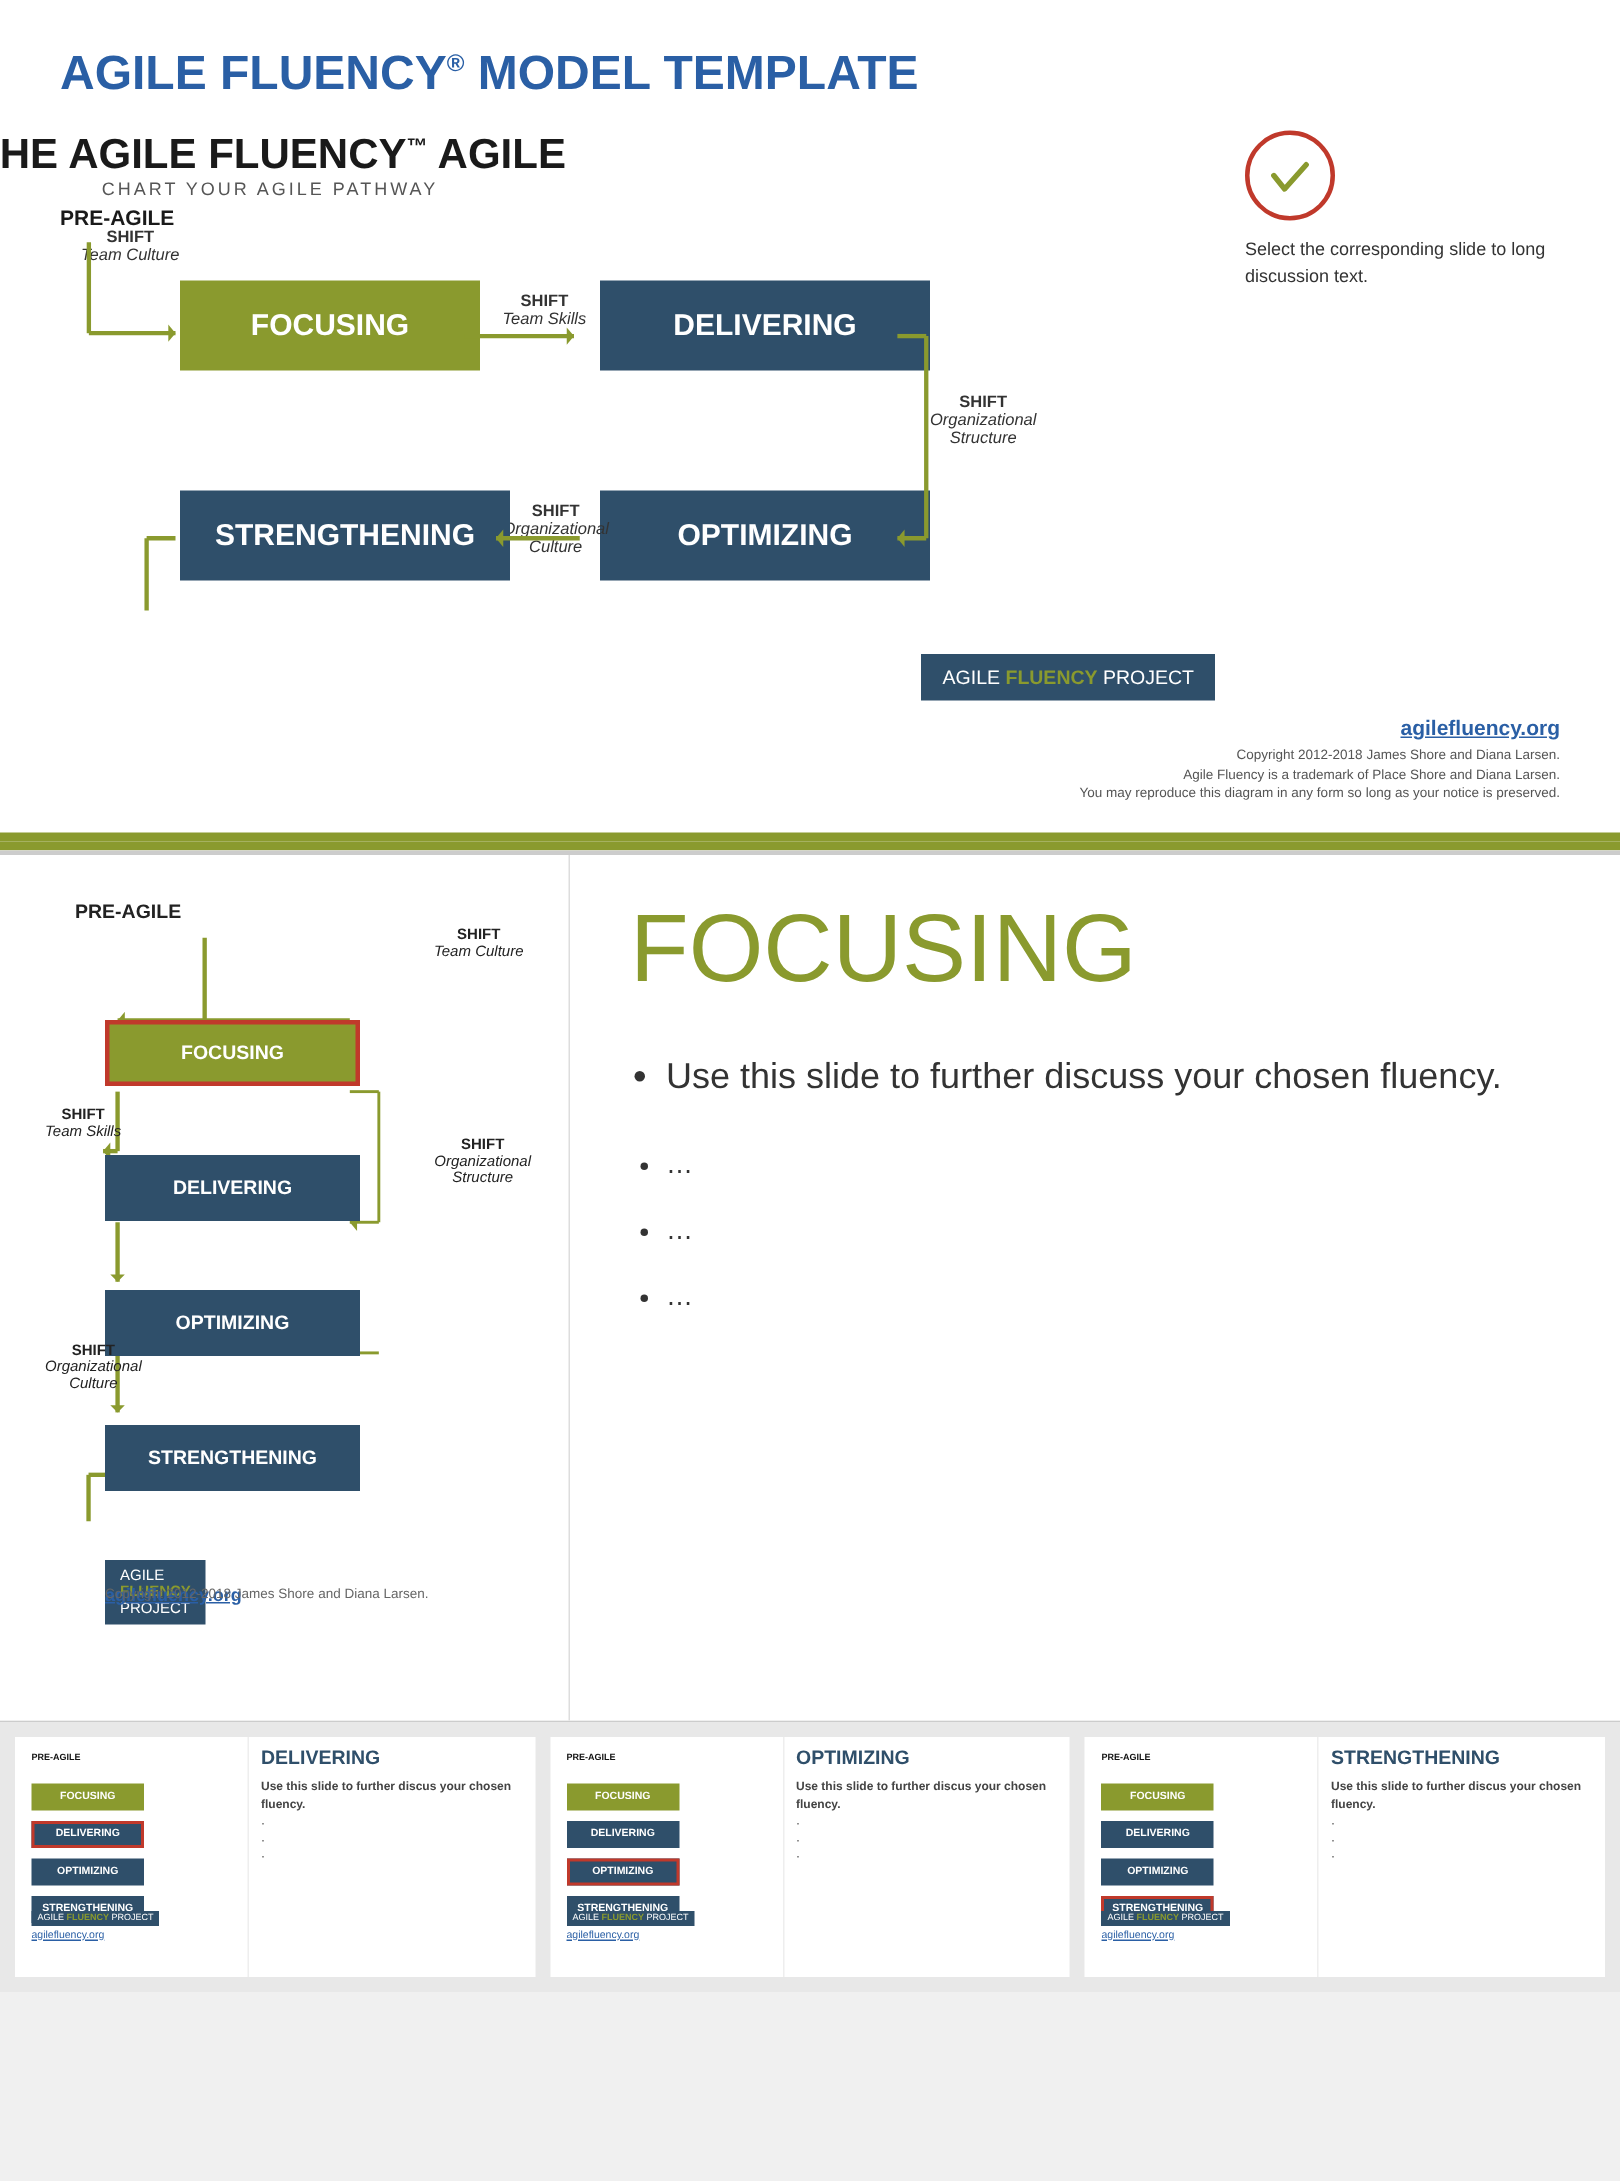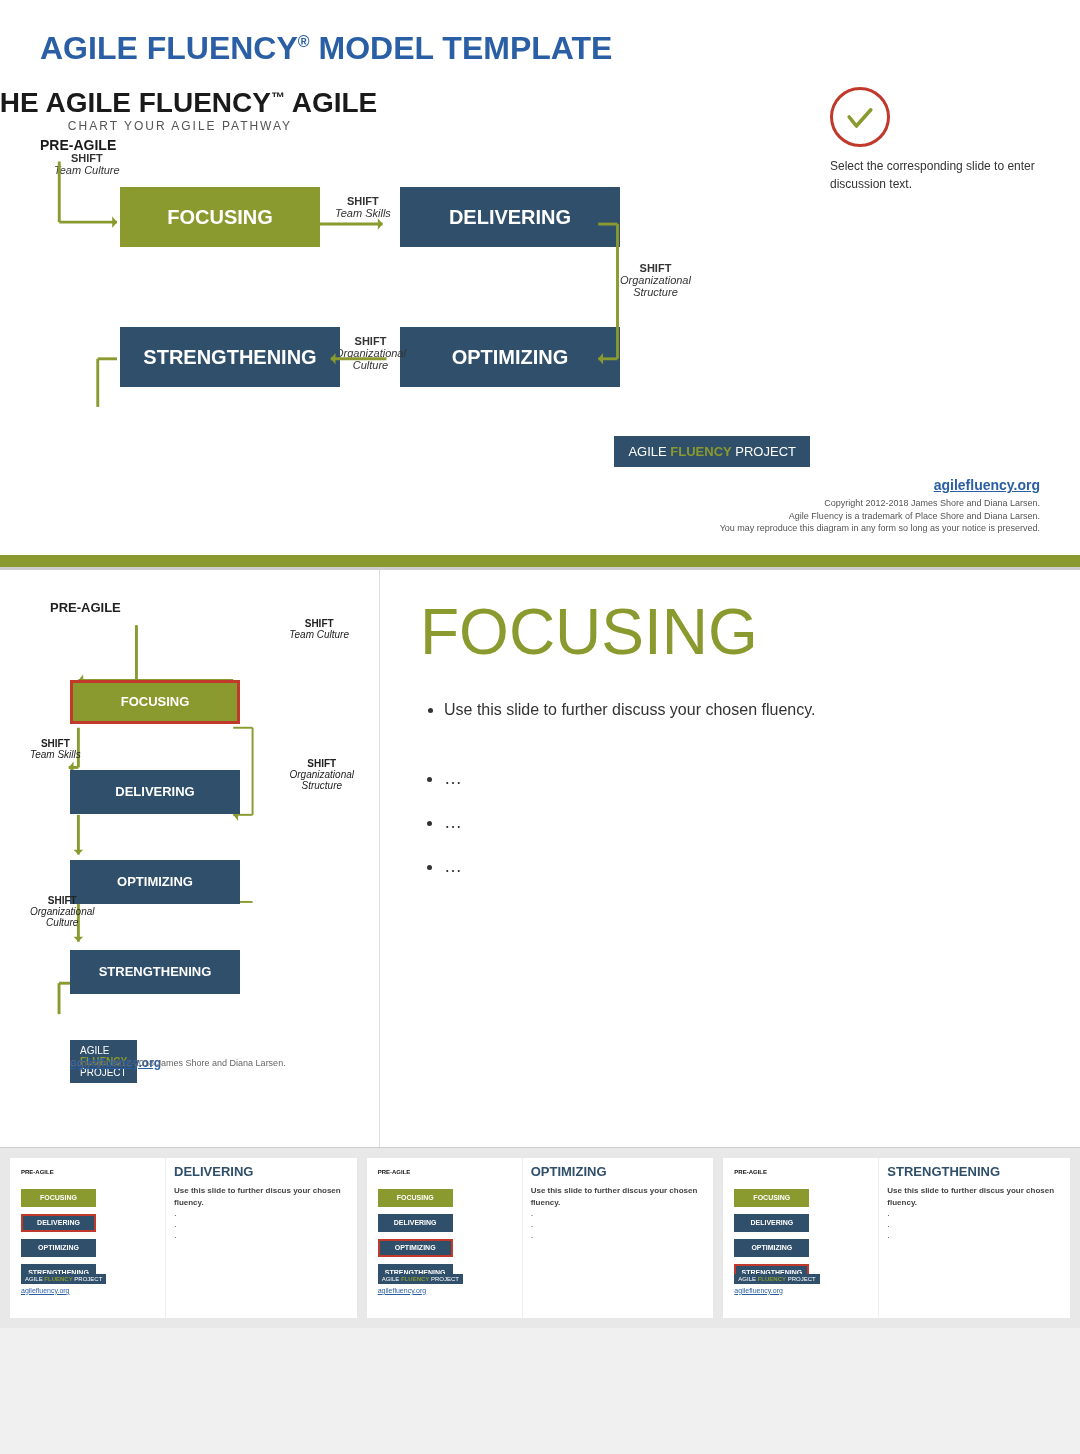--- a/index.html
+++ b/index.html
@@ -208,21 +208,21 @@
       line-height: 1;
     }
     .slide2-bullets {
       list-style: disc;
       padding-left: 24px;
       font-size: 18px;
       color: #333;
       line-height: 2;
     }
     .slide2-bullets li { margin-bottom: 8px; }
-    .slide2-bullets li.main-item { font-size: 16px; margin-bottom: 34px; }
+    .slide2-bullets li.main-item { font-size: 24px; margin-bottom: 16px; }
 
     
     .s2-diagram {
       position: relative;
       width: 100%;
       height: 500px;
     }
     .s2-box {
       position: absolute;
       width: 160px;
@@ -404,21 +404,21 @@
         </div>
       </div>
     </div>
 
     <div class="info-box">
       <div class="check-icon">
         <svg viewBox="0 0 40 40" xmlns="http://www.w3.org/2000/svg">
           <polyline points="8,20 16,30 32,12" fill="none" stroke="#8a9a2e" stroke-width="4" stroke-linecap="round" stroke-linejoin="round"></polyline>
         </svg>
       </div>
-      <div class="info-text2">Select the corresponding slide to enter discussion text.</div>
+      <div class="info-text2">Select the corresponding slide to long discussion text.</div>
     </div>
   </div>
 
   <div class="slide1-footer">
     <div class="footer-right">
       <a class="footer-link" href="#">agilefluency.org</a>
       <div class="footer-copy">Copyright 2012-2018 James Shore and Diana Larsen.</div>
       <div class="footer-copy">Agile Fluency is a trademark of Place Shore and Diana Larsen.</div>
       <div class="footer-copy">You may reproduce this diagram in any form so long as your notice is preserved.</div>
     </div>

